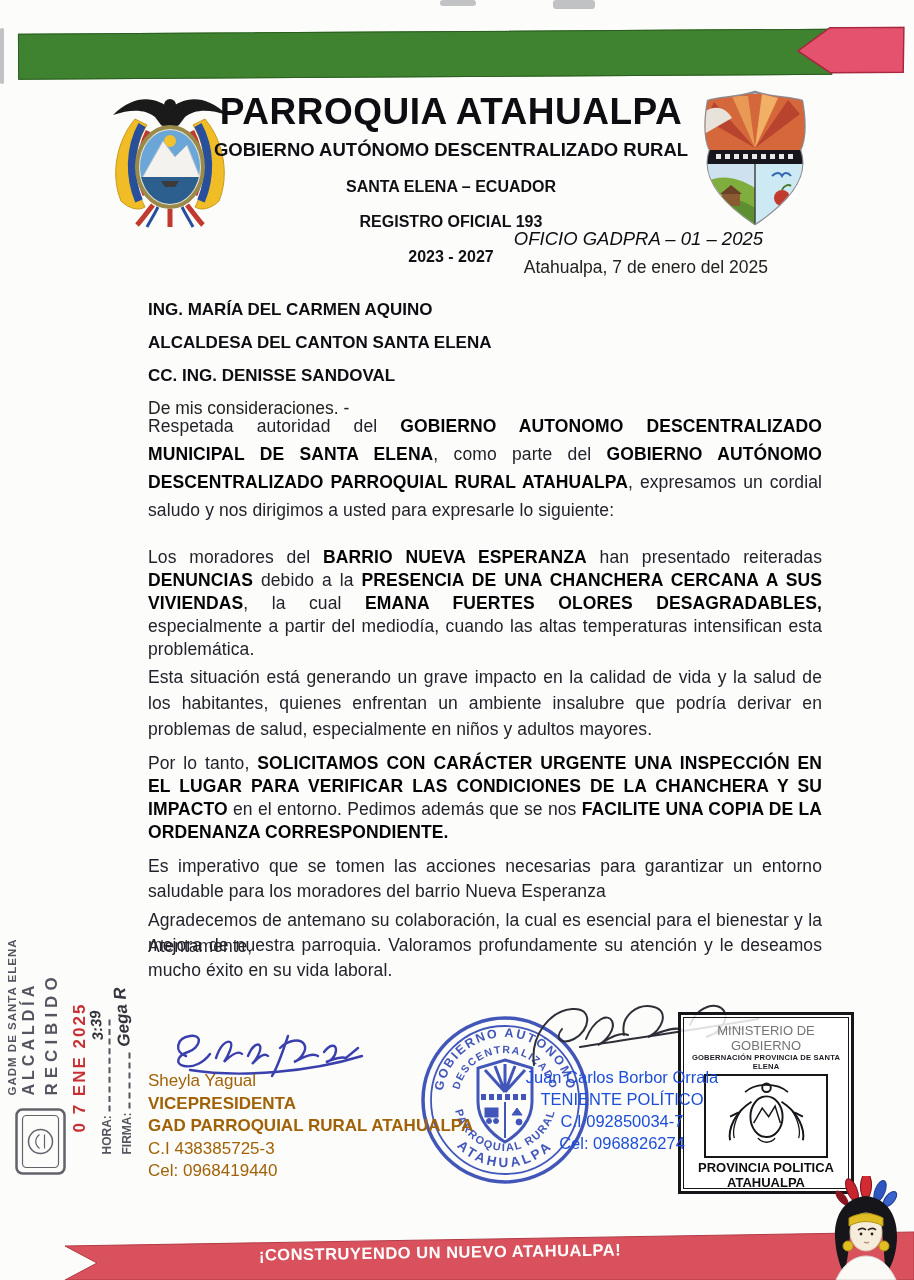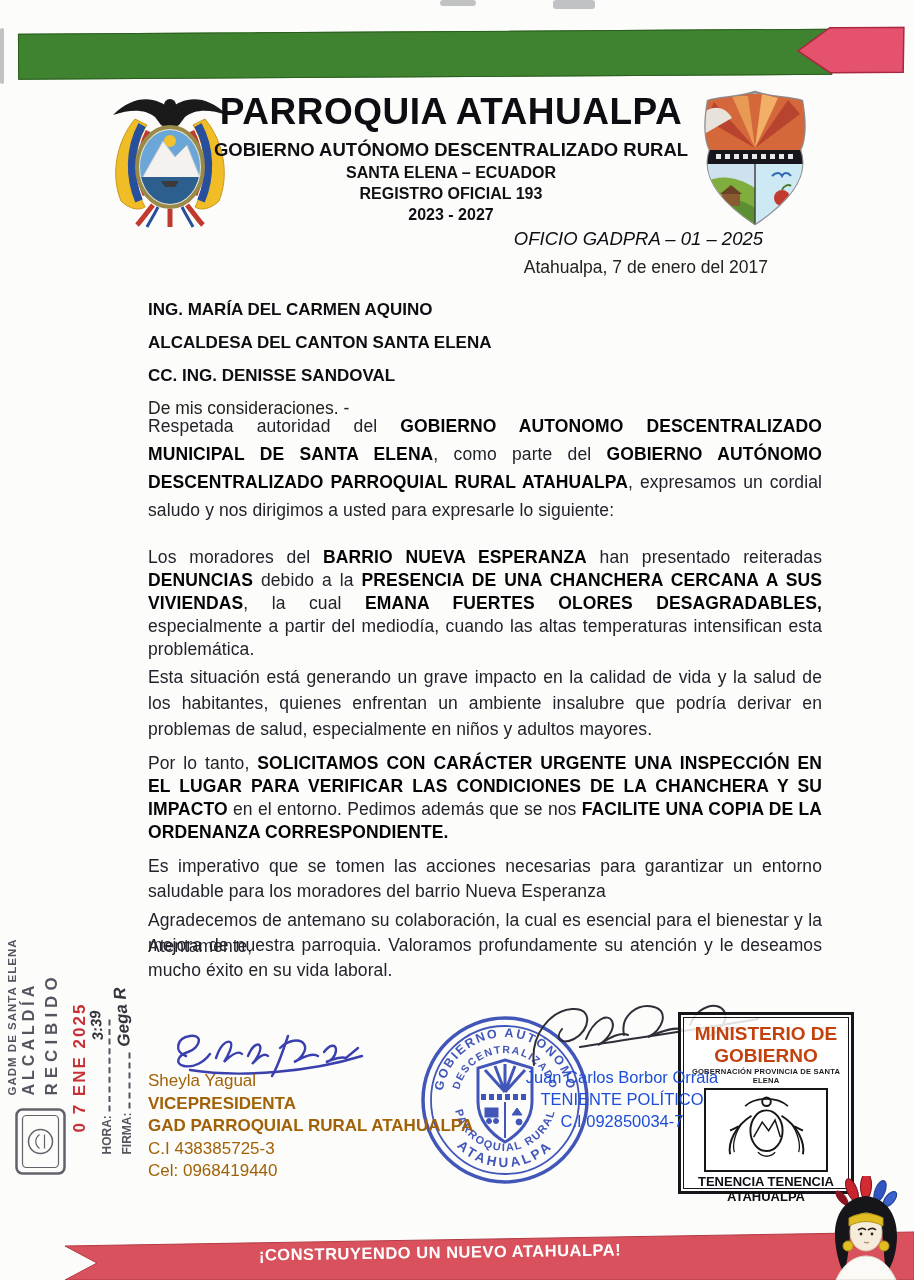--- a/index.html
+++ b/index.html
@@ -6,21 +6,21 @@
   .page{position:relative;width:914px;height:1280px;background:#fcfcfb;overflow:hidden;
         font-family:"Liberation Sans",sans-serif;color:#1b1b1f;padding-left:23px;}
   .abs{position:absolute;}
   
   .banner-wrap{left:0;top:0;width:914px;height:90px;transform:rotate(-0.35deg);}
   .banner-green{position:absolute;left:18px;top:31px;width:812px;height:44px;background:#3f8331;border:1px solid #2c5d20;}
   
   .hdr-center{left:196px;top:92px;width:510px;text-align:center;}
   .hdr-title{font-size:37px;font-weight:700;letter-spacing:.5px;color:#0d0d12;line-height:40px;}
   .hdr-sub1{font-size:18.5px;font-weight:700;margin-top:7px;color:#101014;}
-  .hdr-sub{font-size:16px;font-weight:700;margin-top:3px;color:#101014;}
+  .hdr-sub{font-size:16px;font-weight:700;margin-top:17px;color:#101014;}
   
   .oficio{left:363px;top:228px;width:400px;text-align:right;font-size:18.5px;font-weight:400;font-style:italic;color:#0d0d12;}
   .dateline{left:363px;top:257px;width:405px;text-align:right;font-size:17.5px;color:#222;}
   
   .recipient{left:148px;top:293px;width:680px;}
   .recipient .r-bold{font-size:17px;font-weight:700;line-height:33px;color:#0d0d12;}
   .recipient .r-norm{font-size:17.5px;line-height:33px;color:#222;}
   
   .para{left:148px;width:674px;text-align:justify;font-size:17.5px;letter-spacing:.1px;color:#22222a;}
   .para .b{font-weight:700;color:#050507;}
@@ -32,21 +32,21 @@
   .p6{top:908px;line-height:25px;}
   .closing{left:148px;top:936px;font-size:17.5px;color:#22222a;}
   
   .sig-left{left:148px;top:1070px;width:330px;font-size:17px;line-height:22.5px;color:#a16207;z-index:4;}
   .sig-left .bold{font-weight:700;}
   .sig-right{left:512px;top:1066px;width:220px;text-align:center;font-size:16.5px;line-height:22px;color:#1d4ed8;z-index:4;white-space:nowrap;}
   .sig-right .bold{font-weight:400;}
   
   .ministry{left:678px;top:1012px;width:176px;height:182px;border:3.5px solid #15151a;background:rgba(255,255,255,.85);z-index:3;box-sizing:border-box;}
   .ministry-inner{position:absolute;left:2px;top:2px;right:2px;bottom:2px;border:1.5px solid #15151a;text-align:center;}
-  .min-l1{font-size:19px;font-weight:700;margin-top:5px;color:#c2410c;}
+  .min-l1{font-size:13px;font-weight:400;margin-top:5px;color:#737373;}
   .min-l2{font-size:7.6px;font-weight:700;letter-spacing:.2px;color:#1a1a22;}
   .min-arms{width:120px;height:80px;border:2.5px solid #15151a;margin:3px auto 2px auto;}
   .min-l3{font-size:13px;font-weight:700;margin-top:2px;color:#0d0d12;}
   .min-l4{font-size:13px;font-weight:700;color:#0d0d12;}
   
   .received{left:-82px;top:978px;width:300px;height:125px;transform:rotate(-90deg);color:#4d4d58;opacity:.95;z-index:3;}
   .rc-org{position:absolute;left:95px;top:0;font-size:11.5px;font-weight:700;letter-spacing:1px;}
   .rc-dept{position:absolute;left:95px;top:14px;font-size:16px;font-weight:700;letter-spacing:4px;}
   .rc-status{position:absolute;left:95px;top:36px;font-size:17px;font-weight:700;letter-spacing:5px;}
   .rc-date{position:absolute;left:58px;top:64px;font-size:17px;font-weight:700;letter-spacing:2px;color:#c5262b;}
@@ -143,21 +143,21 @@
       <polygon points="28,106 39,97 50,106" fill="#6b4226"></polygon>
       <rect x="63" y="76" width="53" height="62" fill="#cde9f4"></rect>
       <circle cx="90" cy="110" r="8" fill="#c23b30"></circle>
       <path d="M90,102 C92,97 97,96 99,98" stroke="#4a7a2e" stroke-width="2" fill="none"></path>
       <path d="M80,88 C84,84 88,84 90,88 C92,84 96,84 99,88" stroke="#3368b0" stroke-width="2" fill="none"></path>
       <line x1="63" y1="76" x2="63" y2="138" stroke="#444" stroke-width="1.5"></line>
     </g>
   </svg>
 
   <div class="abs oficio">OFICIO GADPRA – 01 – 2025</div>
-  <div class="abs dateline">Atahualpa, 7 de enero del 2017</div>
+  <div class="abs dateline">Atahualpa, 7 de enero del 2025</div>
 
   <div class="abs recipient">
     <div class="r-bold">ING. MARÍA DEL CARMEN AQUINO</div>
     <div class="r-bold">ALCALDESA DEL CANTON SANTA ELENA</div>
     <div class="r-bold">CC. ING. DENISSE SANDOVAL</div>
     <div class="r-norm">De mis consideraciones. -</div>
   </div>
 
   <div class="abs para p1"><span>Respetada autoridad del </span><span class="b">GOBIERNO AUTONOMO DESCENTRALIZADO MUNICIPAL DE SANTA ELENA</span><span>, como parte del </span><span class="b">GOBIERNO AUTÓNOMO DESCENTRALIZADO PARROQUIAL RURAL ATAHUALPA</span><span>, expresamos un cordial saludo y nos dirigimos a usted para expresarle lo siguiente:</span></div>
   <div class="abs para p2"><span>Los moradores del </span><span class="b">BARRIO NUEVA ESPERANZA</span><span> han presentado reiteradas </span><span class="b">DENUNCIAS</span><span> debido a la </span><span class="b">PRESENCIA DE UNA CHANCHERA CERCANA A SUS VIVIENDAS</span><span>, la cual </span><span class="b">EMANA FUERTES OLORES DESAGRADABLES,</span><span> especialmente a partir del mediodía, cuando las altas temperaturas intensifican esta problemática.</span></div>
@@ -226,20 +226,21 @@
       <path d="M104,40 C100,20 118,8 134,12 C150,16 142,36 128,42 C142,36 158,30 164,36"></path>
       <path d="M60,52 C110,44 180,34 238,24"></path>
       <path d="M170,30 C178,10 198,6 204,16 C210,26 196,40 186,42 C196,38 212,30 222,34"></path>
     </g>
   </svg>
 
   <div class="abs sig-right">
     <div>Juan Carlos Borbor Orrala</div>
     <div class="bold">TENIENTE POLÍTICO</div>
     <div>C.I 092850034-7</div>
+    <div>Cel: 0968826274</div>
   </div>
 
   <div class="abs ministry">
     <div class="ministry-inner">
       <div class="min-l1">MINISTERIO DE GOBIERNO</div>
       <div class="min-l2">GOBERNACIÓN PROVINCIA DE SANTA ELENA</div>
       <div class="min-arms">
         <svg width="115" height="75" viewBox="0 0 100 70">
           <g fill="none" stroke="#15151a" stroke-width="1.8">
             <ellipse cx="50" cy="38" rx="15" ry="19"></ellipse>
@@ -248,21 +249,21 @@
             <path d="M30,15 C40,6 60,6 70,15" stroke-width="1.6"></path>
             <path d="M36,24 C20,34 14,50 16,60"></path>
             <path d="M64,24 C80,34 86,50 84,60"></path>
             <path d="M28,30 C20,40 18,52 20,58" stroke-width="1.2"></path>
             <path d="M72,30 C80,40 82,52 80,58" stroke-width="1.2"></path>
             <path d="M42,58 C46,63 54,63 58,58" stroke-width="1.4"></path>
             <path d="M24,34 l-8,4 M76,34 l8,4"></path>
           </g>
         </svg>
       </div>
-      <div class="min-l3">TENENCIA TENENCIA</div>
+      <div class="min-l3">PROVINCIA POLITICA</div>
       <div class="min-l4">ATAHUALPA</div>
     </div>
   </div>
 
   <div class="abs received">
     <svg class="abs" style="left:14px;top:8px;" width="70" height="54" viewBox="0 0 70 54">
       <g fill="none" stroke="#5a5a64">
         <rect x="3" y="3" width="64" height="48" rx="6" stroke-width="2.5"></rect>
         <rect x="9" y="9" width="52" height="36" rx="4" stroke-width="1.2"></rect>
         <circle cx="35" cy="27" r="12" stroke-width="1.5"></circle>

